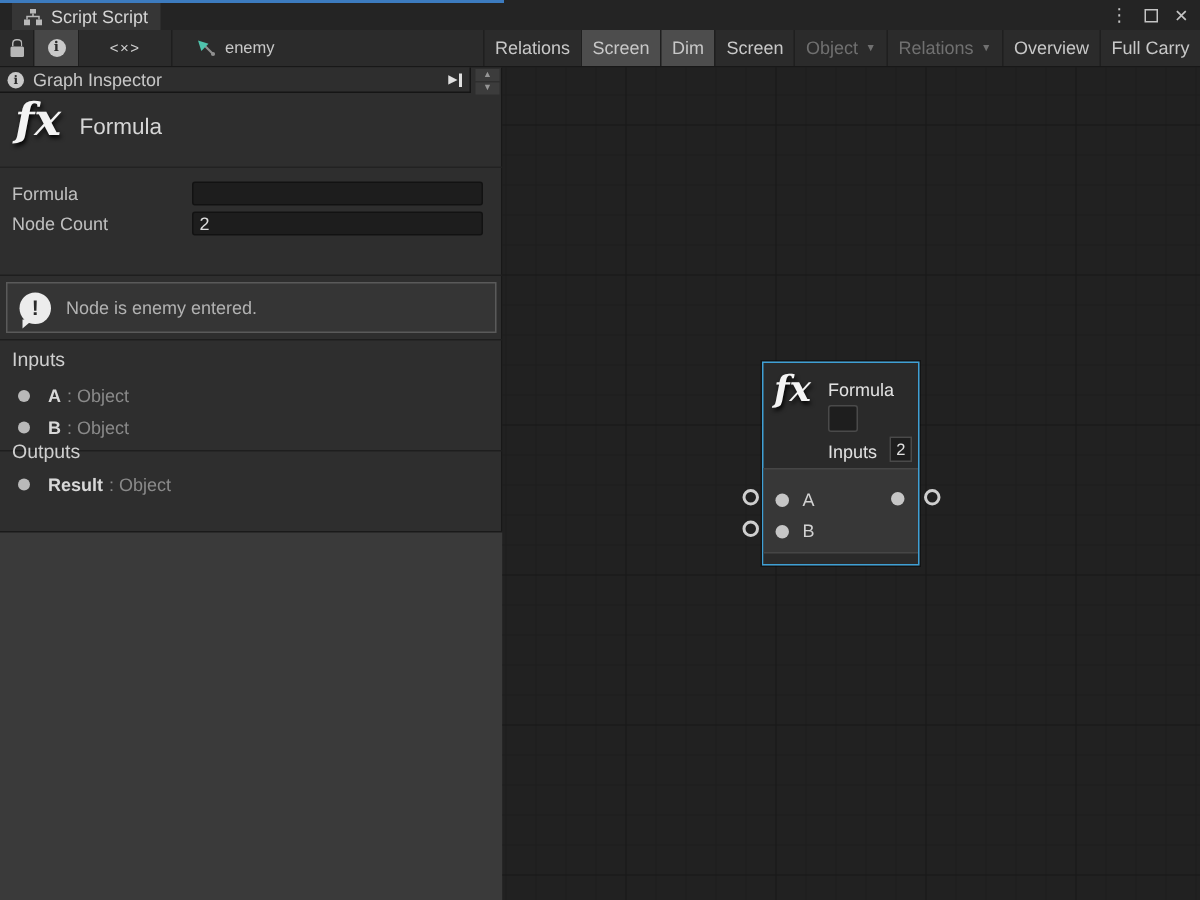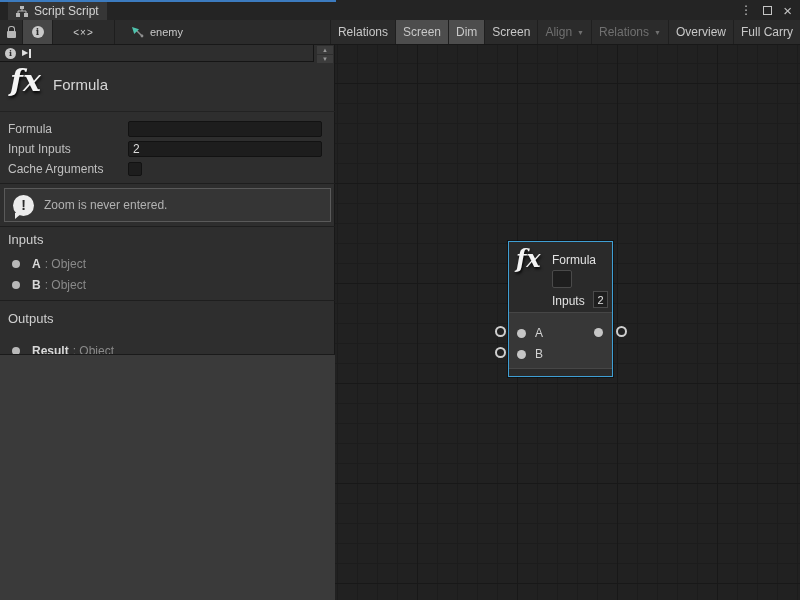--- a/index.html
+++ b/index.html
@@ -162,93 +162,90 @@
     <div class="tbar-btn active">
       <span>Screen</span>
     </div>
     <div class="tbar-btn active">
       <span>Dim</span>
     </div>
     <div class="tbar-btn">
       <span>Screen</span>
     </div>
     <div class="tbar-btn disabled">
-      <span>Align</span>
+      <span>Object</span>
       <span class="caret">▼</span>
     </div>
     <div class="tbar-btn disabled">
       <span>Relations</span>
       <span class="caret">▼</span>
     </div>
     <div class="tbar-btn">
       <span>Overview</span>
     </div>
     <div class="tbar-btn">
       <span>Full Carry</span>
     </div>
   </div>
 </div>
 
 <div id="sidebar" class="abs">
 
   <div id="insp-header" class="abs">
     <span class="info-circle small">i</span>
+    <span class="title">Graph Inspector</span>
     <span id="dock-btn">
       <span class="tri">▶</span>
       <span class="bar"></span>
     </span>
   </div>
   <div id="scroll-col" class="abs">
     <div class="scroll-btn">▲</div>
     <div class="scroll-btn">▼</div>
   </div>
 
   <div id="unit-header" class="abs">
     <span id="unit-fx" class="abs fx-glyph">fx</span>
     <span id="unit-title" class="abs">Formula</span>
   </div>
 
   <div class="fieldrow abs" style="top:74px">
     <span class="lbl">Formula</span>
     <input type="text" value="" style="">
   </div>
   <div class="fieldrow abs" style="top:94px">
-    <span class="lbl">Input Inputs</span>
+    <span class="lbl">Node Count</span>
     <input type="text" value="2" style="">
-  </div>
-  <div class="fieldrow abs" style="top:114px">
-    <span class="lbl">Cache Arguments</span>
-    <span class="checkbox"></span>
   </div>
 
   <div class="sep abs" style="top:138px"></div>
 
   <div id="warning-box" class="abs">
     <span id="warning-icon">!</span>
-    <span id="warning-text">Zoom is never entered.</span>
+    <span id="warning-text">Node is enemy entered.</span>
   </div>
 
   <div class="sep abs" style="top:181px"></div>
 
   <div class="section-title abs" style="top:187px">Inputs</div>
   <div class="portrow abs" style="top:208px">
     <span class="dot"></span>
     <span class="pname">A</span>
     <span class="ptype">: Object</span>
   </div>
   <div class="portrow abs" style="top:229px">
     <span class="dot"></span>
     <span class="pname">B</span>
     <span class="ptype">: Object</span>
   </div>
 
   <div class="sep abs" style="top:255px"></div>
 
-  <div class="section-title abs" style="top:266px">Outputs</div>
-  <div class="portrow abs" style="top:295px">
+  <div class="section-title abs" style="top:248px">Outputs</div>
+  <div class="portrow abs" style="top:267px">
     <span class="dot"></span>
     <span class="pname">Result</span>
     <span class="ptype">: Object</span>
   </div>
 
   <div id="sidebar-empty" class="abs"></div>
 </div>
 
 <div id="graph" class="abs">
 

